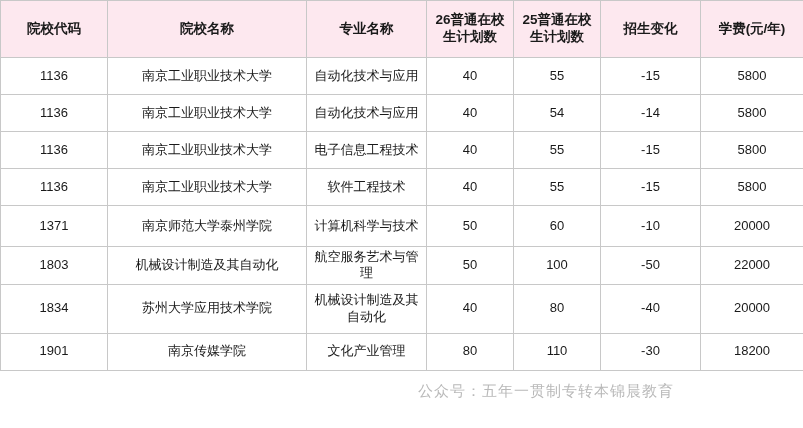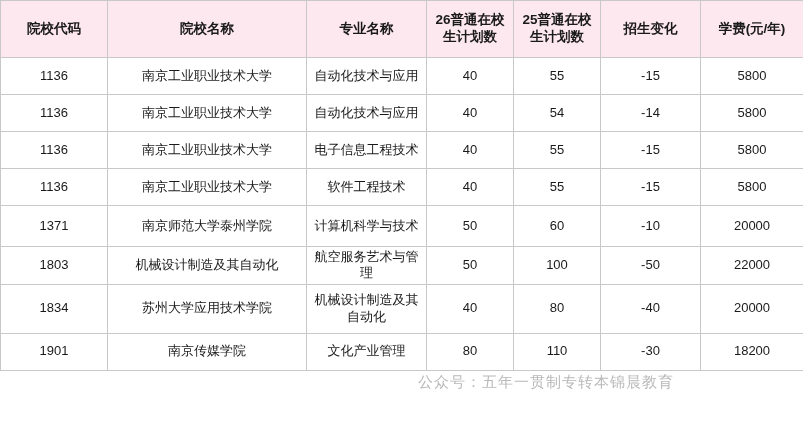--- a/index.html
+++ b/index.html
@@ -52,21 +52,21 @@
     font-size: 13.5px;
   }
   td.major { font-size: 13px; }
   td.change {
     color: #e8112d;
     font-size: 13px;
   }
   .watermark {
     position: absolute;
     left: 418px;
-    top: 373px;
+    top: 382px;
     font-size: 15px;
     color: #b9b9b9;
     letter-spacing: 1px;
     white-space: nowrap;
     pointer-events: none;
     font-family: "Liberation Sans", sans-serif;
   }
 </style>
 </head>
 <body>

